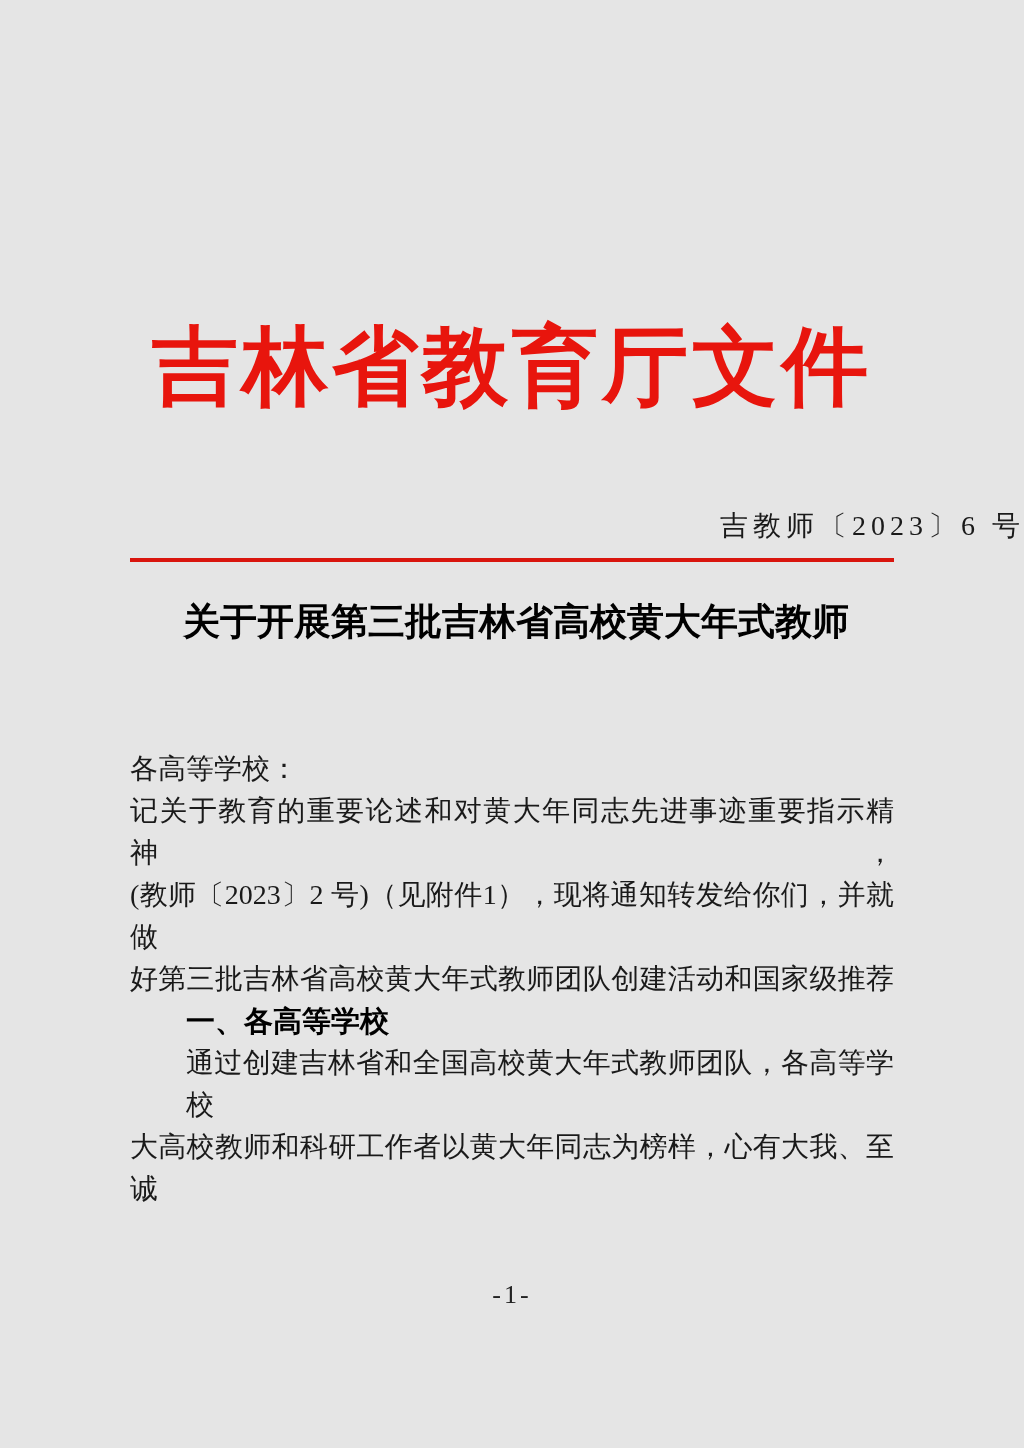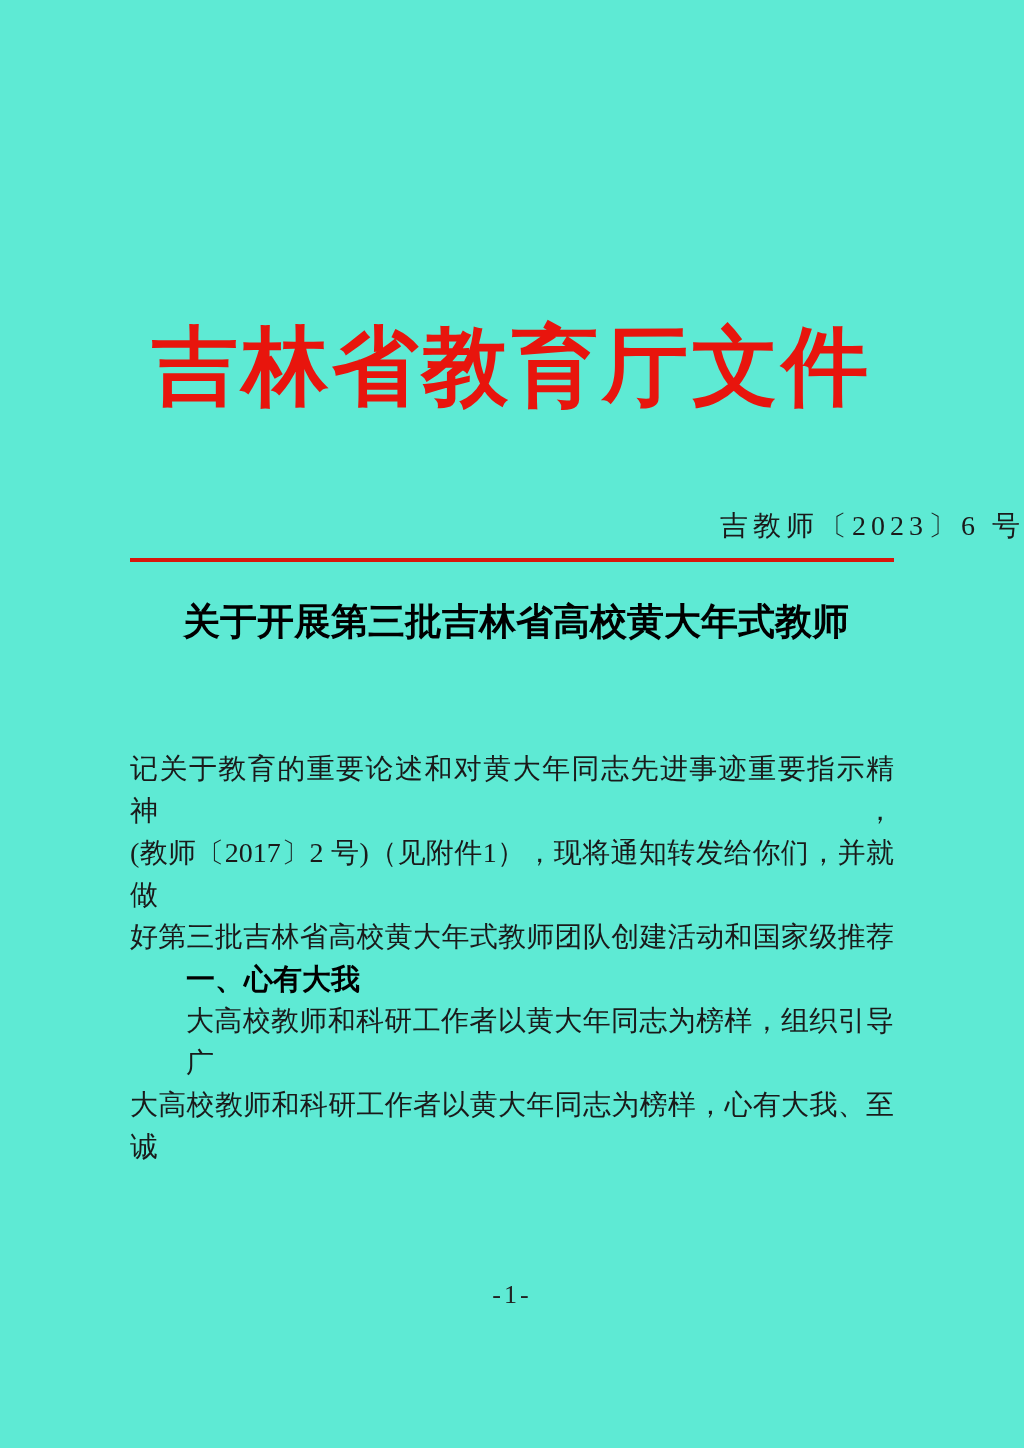--- a/index.html
+++ b/index.html
@@ -6,21 +6,21 @@
   html, body {
     margin: 0;
     padding: 0;
     background: #ffffff;
   }
   .page {
     position: relative;
     width: 1024px;
     height: 1448px;
     margin: 0 auto;
-    background: #5eead4;
+    background: #e5e5e5;
     overflow: hidden;
     font-family: "Liberation Serif", serif;
     color: #151515;
   }
   
   .agency-title {
     position: absolute;
     top: 312px;
     left: 0;
     width: 100%;
@@ -114,26 +114,27 @@
 
   <div class="doc-number">吉教师〔2023〕6 号</div>
 
   <div class="red-rule"></div>
 
   <h1 class="doc-title">
     <span class="t-line">关于开展第三批吉林省高校黄大年式教师</span>
   </h1>
 
   <div class="body-text">
+    <div class="line">各高等学校：</div>
 
     <div class="line full">记关于教育的重要论述和对黄大年同志先进事迹重要指示精神，</div>
-    <div class="line full">(教师〔2017〕2 号)（见附件1），现将通知转发给你们，并就做</div>
+    <div class="line full">(教师〔2023〕2 号)（见附件1），现将通知转发给你们，并就做</div>
     <div class="line full">好第三批吉林省高校黄大年式教师团队创建活动和国家级推荐</div>
 
-    <div class="line heading">一、心有大我</div>
+    <div class="line heading">一、各高等学校</div>
 
-    <div class="line full indent">大高校教师和科研工作者以黄大年同志为榜样，组织引导广</div>
+    <div class="line full indent">通过创建吉林省和全国高校黄大年式教师团队，各高等学校</div>
     <div class="line full">大高校教师和科研工作者以黄大年同志为榜样，心有大我、至诚</div>
   </div>
 
   <div class="page-number">-1-</div>
 
 </div>
 
 </body></html>

